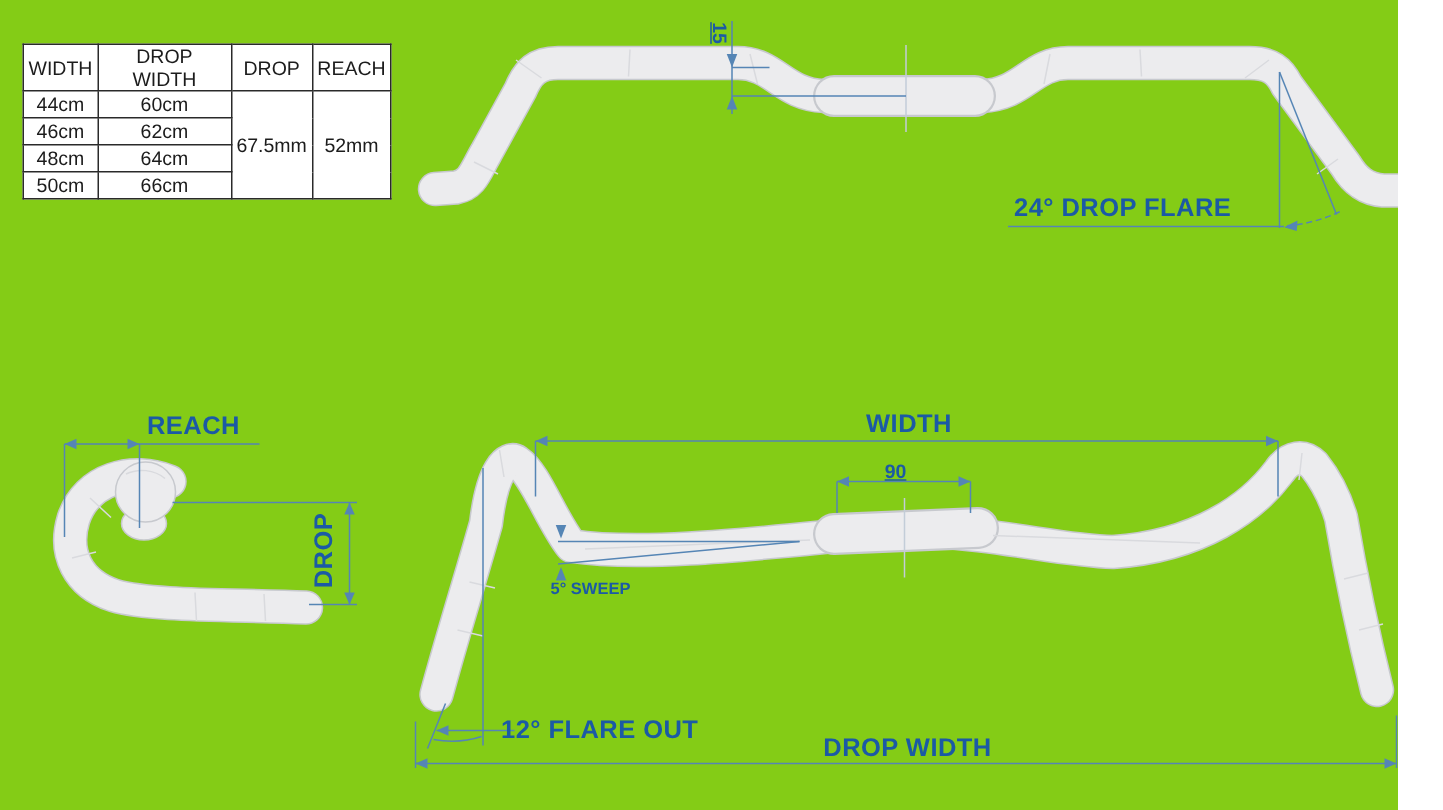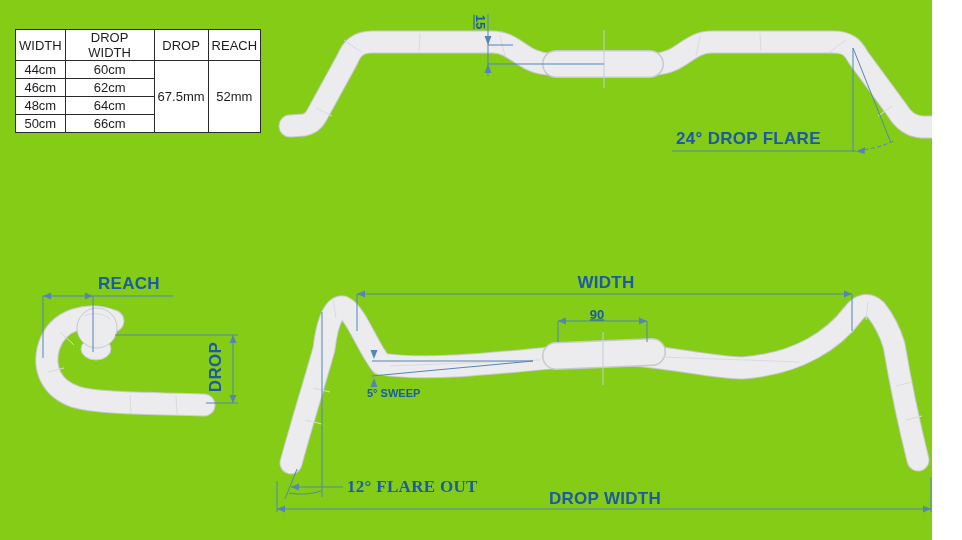--- a/index.html
+++ b/index.html
@@ -205,17 +205,17 @@
   <div class="lbl lbl-lg" style="left:98px; top:274px;">REACH</div>
 
   <div class="lbl lbl-lg rot-ccw" style="left:216px; top:367px;">DROP</div>
 
   <div class="lbl lbl-lg center-anchor" style="left:606px; top:283px;">WIDTH</div>
 
   <div class="lbl lbl-md center-anchor" style="left:597px; top:314px;">90</div>
 
   <div class="lbl lbl-sm" style="left:367px; top:387px;">5° SWEEP</div>
 
-  <div class="lbl lbl-lg" style="left:347px; top:477px;font-family:Liberation Serif, serif;">12° FLARE OUT</div>
+  <div class="lbl lbl-lg" style="left:334px; top:477px;">12° FLARE OUT</div>
 
   <div class="lbl lbl-lg center-anchor" style="left:605px; top:499px;">DROP WIDTH</div>
 
 </div>
 
 </body></html>

